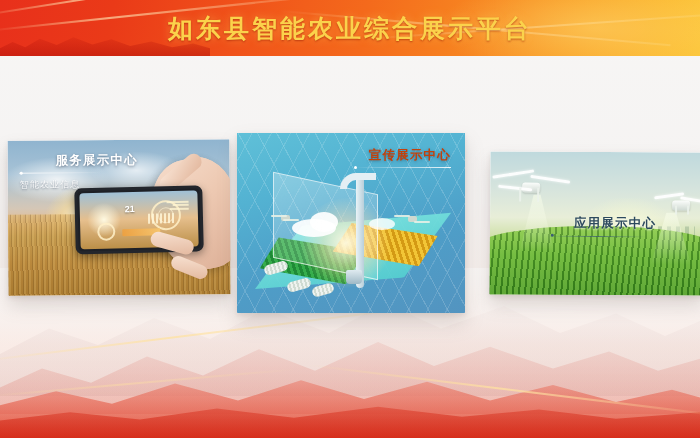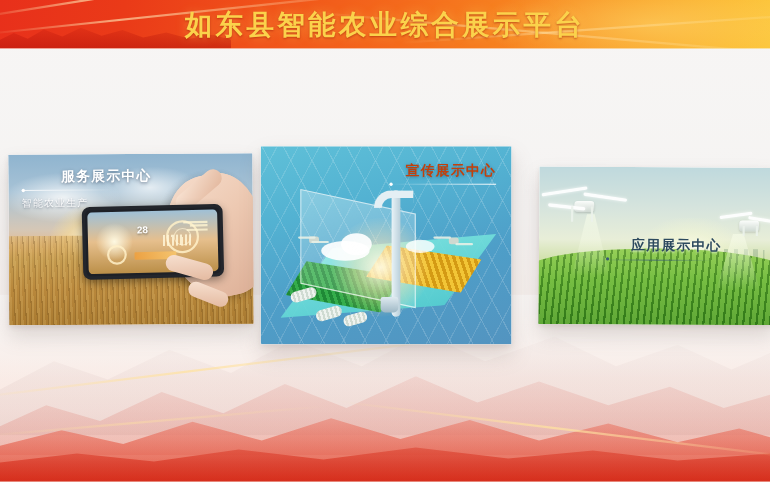--- a/index.html
+++ b/index.html
@@ -32,21 +32,21 @@
   }
   .haze { position:absolute; left:0; right:0; bottom:0; height:170px;
     background:linear-gradient(180deg,rgba(250,248,247,0.85) 0%,rgba(250,240,236,0.35) 45%,rgba(255,255,255,0) 100%); }
   .streak-bg { position:absolute; height:2px; background:linear-gradient(90deg,rgba(255,225,150,0) 0%,rgba(255,226,160,0.75) 45%,rgba(255,240,200,0) 100%);
     transform-origin:left center; }
   .sb1 { left:-5%; bottom:74px; width:66%; transform:rotate(-7deg); }
   .sb2 { left:44%; bottom:72px; width:62%; transform:rotate(7deg); }
   .sb3 { left:-3%; bottom:40px; width:46%; transform:rotate(-5deg); opacity:.55; }
 
   
-  #header-banner { position:absolute; top:0; left:0; width:700px; height:44px; z-index:5;
+  #header-banner { position:absolute; top:0; left:0; width:700px; height:56px; z-index:5;
     overflow:hidden;
     background:linear-gradient(100deg,#e8301b 0%,#ea3a18 16%,#f0521a 34%,#f46a1c 52%,#f78621 68%,#f9a227 82%,#fbba31 94%,#fcc63a 100%);
   }
   .hdr-peaks { position:absolute; left:0; bottom:0; width:30%; height:26px;
     background:linear-gradient(180deg,rgba(196,24,14,0.0),rgba(180,18,10,0.55));
     clip-path:polygon(0% 70%,6% 46%,12% 66%,19% 34%,27% 58%,35% 28%,44% 56%,53% 36%,62% 62%,72% 44%,82% 66%,92% 52%,100% 70%,100% 100%,0% 100%);
   }
   .hdr-streak { position:absolute; height:2px; transform-origin:left center;
     background:linear-gradient(90deg,rgba(255,232,170,0) 0%,rgba(255,236,185,0.9) 40%,rgba(255,248,220,0.25) 100%); }
   .hs1 { left:-4%; top:16px; width:56%; transform:rotate(-9deg); }
@@ -231,34 +231,34 @@
       </div>
 
     <div class="phone">
       <div class="phone-screen">
         <div class="ps-sun"></div>
         <div class="hud-ring hud-a"></div>
         <div class="hud-ring hud-b"></div>
         <div class="hud-bar hb1"></div>
         <div class="hud-bar hb2"></div>
         <div class="hud-bar hb3"></div>
-        <div class="hud-temp">28</div>
+        <div class="hud-temp">21</div>
         <div class="hud-chip"></div>
         <div class="hud-chip2"></div>
       </div>
     </div>
 
     <span class="finger f2"></span>
     <span class="finger f3"></span>
   </div>
 
   <div class="card-text">
     <div class="card-title">服务展示中心</div>
     <div class="card-rule"></div>
-    <div class="card-sub">智能农业生产</div>
+    <div class="card-sub">智能农业信息</div>
   </div>
 </div>
 
 <div class="card" id="card-promo">
   <div class="card-inner">
     <div class="iso-bg"></div>
     <div class="iso-grid"></div>
     <div class="iso-plate"></div>
     <div class="iso-crop crop-green"></div>
     <div class="iso-crop crop-gold"></div>

